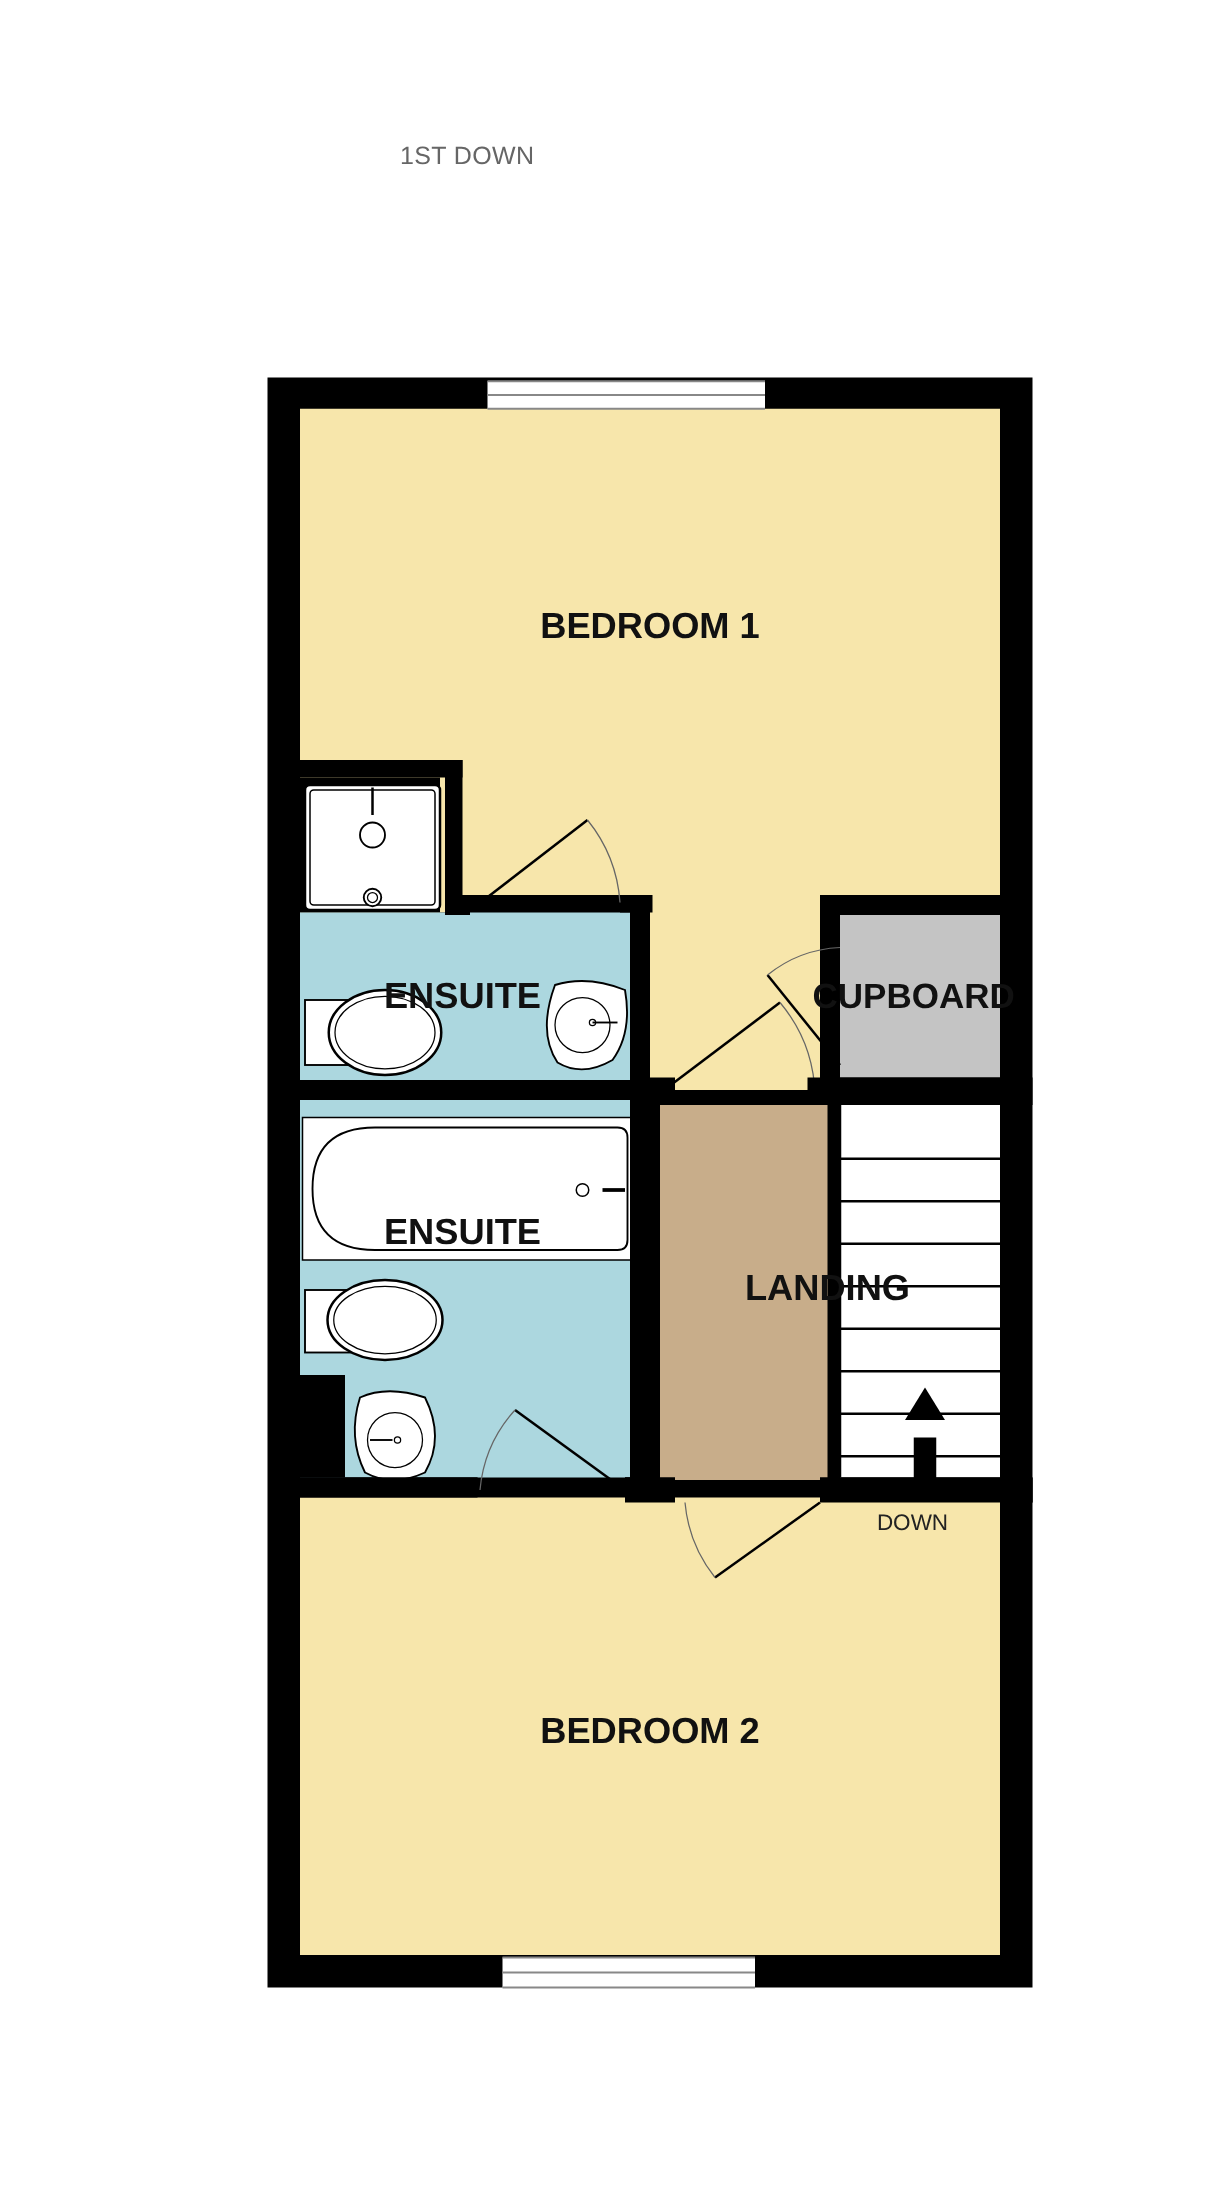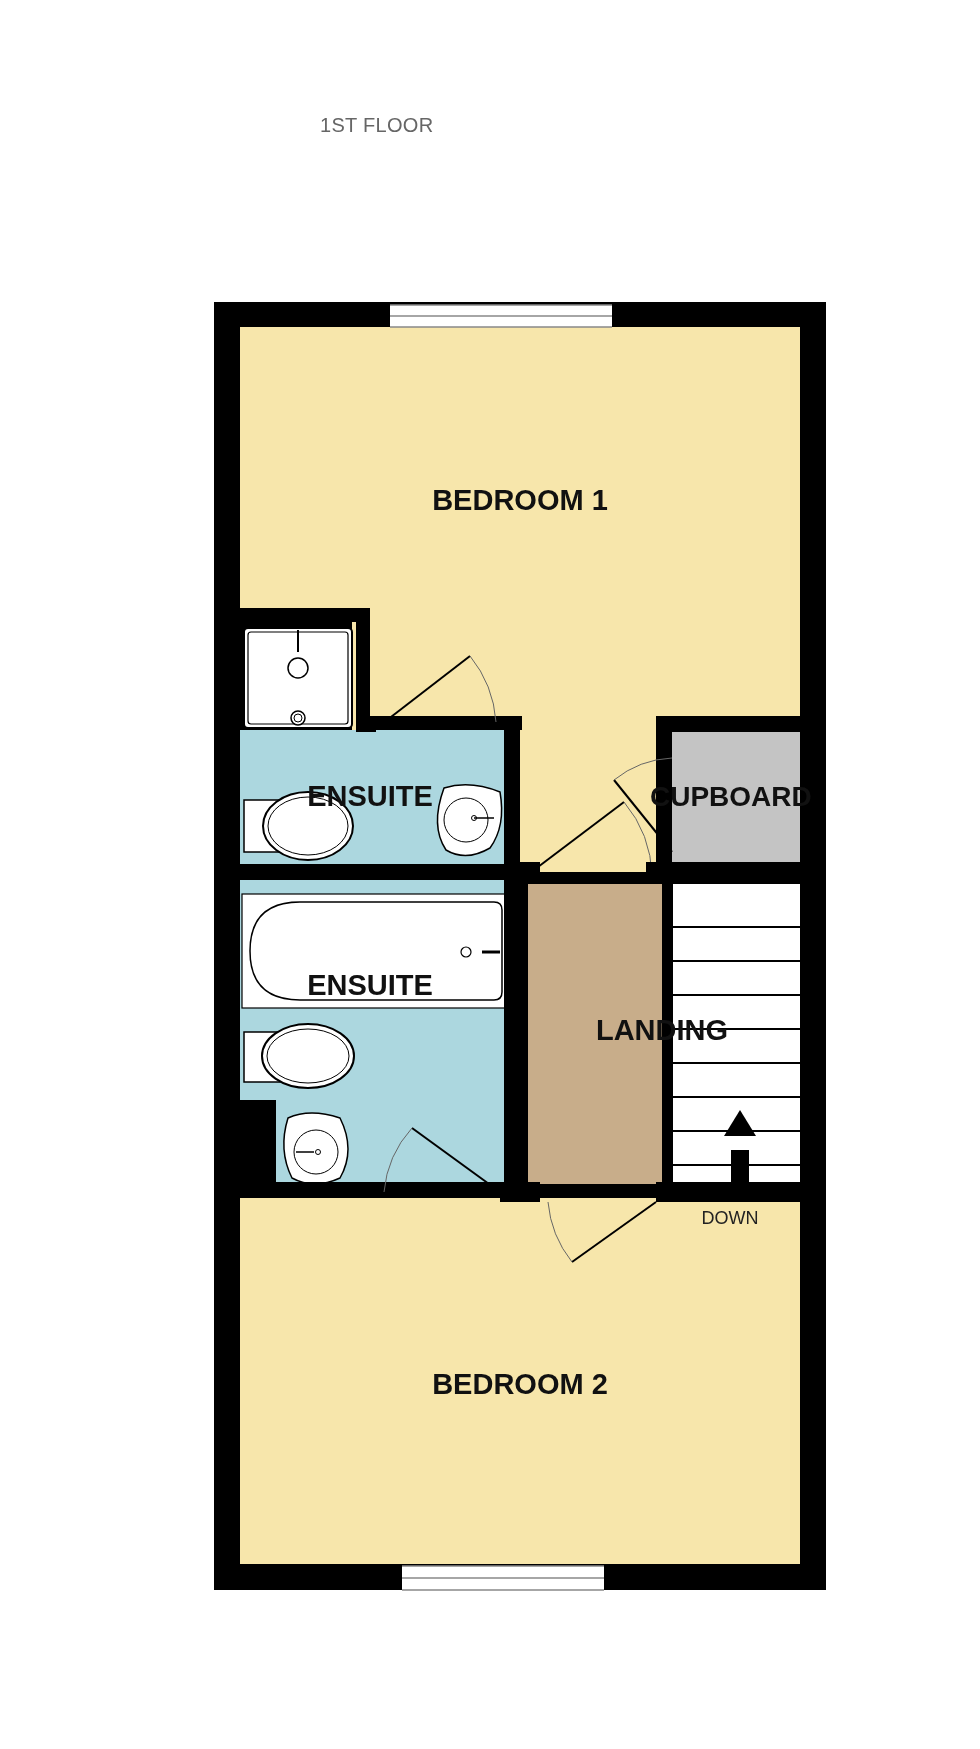--- a/index.html
+++ b/index.html
@@ -7,21 +7,21 @@
          font-family: "Liberation Sans", sans-serif; }
   .title { position: absolute; left: 320px; top: 114px; font-size: 20px; color: #666666;
            letter-spacing: 0.3px; }
   svg.plan { position: absolute; left: 0; top: 0; }
   .room-label { font-family: "Liberation Sans", sans-serif; font-weight: bold; fill: #111111; }
   .small-label { font-family: "Liberation Sans", sans-serif; fill: #222222; }
 </style>
 </head>
 <body>
 
-<div class="title">1ST FLOOR</div>
+<div class="title">1ST DOWN</div>
 
 <svg class="plan" width="980" height="1749" viewBox="0 0 980 1749">
 
   <rect x="214" y="302" width="612" height="1288" fill="#000"></rect>
 
   <g>
     <polygon points="240,327 800,327 800,716 656,716 656,872 520,872 520,716 240,716" fill="#f7e6ab"></polygon>
     <rect x="240" y="610" width="130" height="120" fill="#f7e6ab"></rect>
   </g>
 

